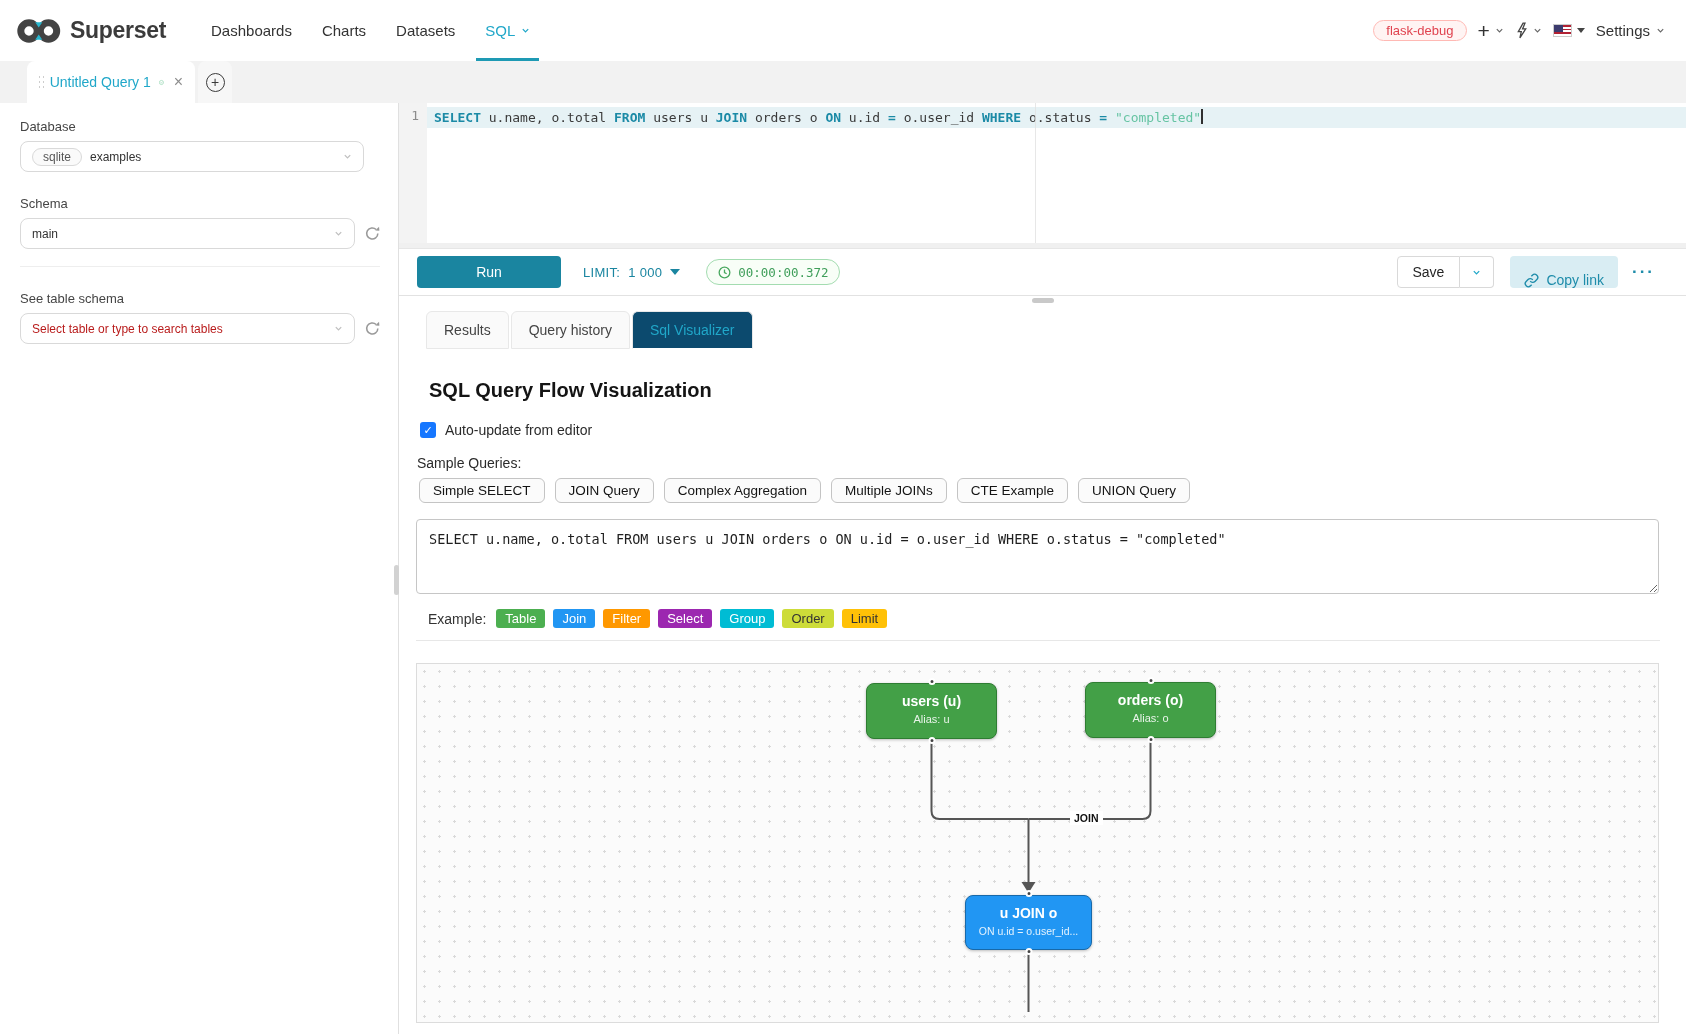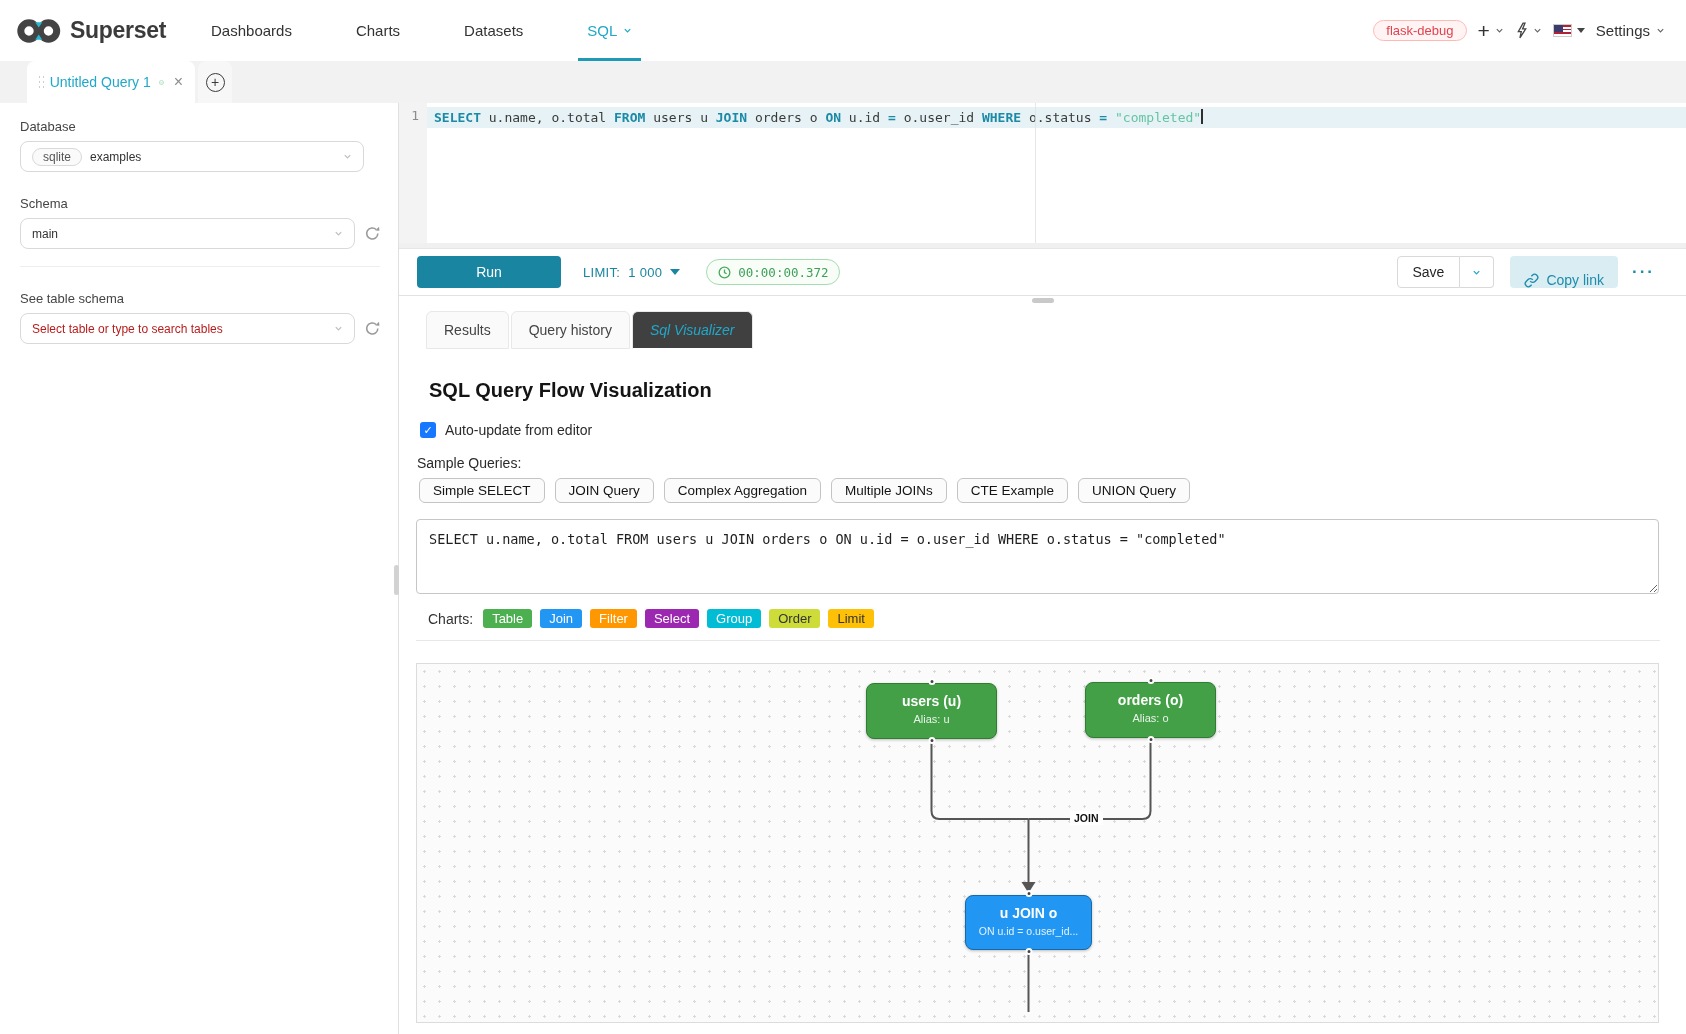--- a/index.html
+++ b/index.html
@@ -4,21 +4,21 @@
 <style>
   * { margin:0; padding:0; box-sizing:border-box; }
   html,body { width:1686px; height:1034px; overflow:hidden; background:#fff;
     font-family:"Liberation Sans", sans-serif; color:#333; }
   .app { position:relative; width:1686px; height:1034px; }
 
   
   .nav { height:61px; display:flex; align-items:center; padding:0 21px 0 16px; background:#fff; }
   .brand { display:flex; align-items:center; gap:8px; }
   .brand-name { font-size:23px; font-weight:700; color:#3b3b3b; letter-spacing:-0.3px; }
-  .nav-menu { display:flex; align-items:flex-start; margin-left:30px; height:61px;gap:34px; }
+  .nav-menu { display:flex; align-items:flex-start; margin-left:30px; height:61px; }
   .nav-item { font-size:15px; color:#333; padding:0 15px; height:61px; display:flex; align-items:center; cursor:pointer; position:relative; }
   .nav-item.active { color:#20a7c9; gap:6px; }
   .nav-item.active .underline { position:absolute; left:6px; right:6px; bottom:0; height:3px; background:#1e9ab4; }
   .nav-right { margin-left:auto; display:flex; align-items:center; gap:11px; }
   .env-badge { font-size:13px; color:#e0434f; background:#fff4f3; border:1px solid #ffb9b4; border-radius:12px; padding:2px 12px; }
   .nav-ic { display:flex; align-items:center; gap:5px; cursor:pointer; }
   .plus-glyph { font-size:21px; font-weight:300; color:#333; line-height:1; }
   .chev { width:9px; height:9px; display:inline-block; }
   .flag { width:19px; height:13px; border:1px solid #ccc; position:relative;
     background:repeating-linear-gradient(180deg,#b22234 0 1.8px,#fff 1.8px 3.6px); }
@@ -73,21 +73,21 @@
   .save-btn { height:32px; background:#fff; border:1px solid #d9d9d9; border-radius:4px 0 0 4px; padding:0 15px; font-size:14px; color:#262626; font-family:inherit; cursor:pointer; }
   .save-caret { height:32px; width:34px; background:#fff; border:1px solid #d9d9d9; border-left:none; border-radius:0 4px 4px 0; display:flex; align-items:center; justify-content:center; cursor:pointer; }
   .copylink-btn { height:32px; margin-left:16px; background:#d9edf3; border:none; border-radius:4px; color:#1e8caa; font-size:14px; font-family:inherit; display:flex; align-items:flex-end; gap:7px; padding:0 14px; cursor:pointer; }
   .dots { margin-left:14px; color:#1e8caa; font-size:17px; font-weight:700; letter-spacing:2px; cursor:pointer; }
 
   .panel-divider { position:relative; border-top:1px solid #e2e2e2; }
   .divider-handle { position:absolute; left:50%; top:2px; transform:translateX(-50%); width:22px; height:5px; background:#c9c9c9; border-radius:2.5px; }
 
   .rtabs { display:flex; gap:2px; margin-top:15px; padding-left:27px; }
   .rtab { height:38px; display:flex; align-items:center; padding:0 17px; font-size:14px; color:#444; background:#fafafa; border:1px solid #e8e8e8; border-radius:6px 6px 0 0; cursor:pointer; }
-  .rtab.active { background:#404040; color:#20a7c9; border-bottom-color:#fff;font-style:italic; }
+  .rtab.active { background:#0c4a6e; color:#20a7c9; border-bottom-color:#fff; }
 
   .viz { padding:0 26px 0 17px; }
   .viz-title { margin:30px 0 0 13px; font-size:20px; font-weight:700; color:#141414; }
   .chk-row { display:flex; align-items:center; gap:9px; margin:20px 0 0 4px; }
   .checkbox { width:16px; height:16px; background:#1677ff; border-radius:3px; color:#fff; font-size:11px; display:flex; align-items:center; justify-content:center; cursor:pointer; }
   .chk-label { font-size:14px; color:#2b2b2b; }
   .sample-label { margin:17px 0 0 1px; font-size:14px; color:#2b2b2b; }
   .sbtn-row { display:flex; gap:10px; margin:7px 0 0 3px; }
   .sbtn { padding:4px 13px; font-size:13.5px; color:#141414; background:#fbfbfb; border:1px solid #c4c4c4; border-radius:6px; font-family:inherit; cursor:pointer; }
   .sql-area { display:block; width:1243px; height:75px; margin-top:16px; border:1px solid #c6c6c6; border-radius:4px; padding:9px 12px; font-family:"DejaVu Sans Mono", monospace; font-size:13.5px; color:#1f1f1f; resize:vertical; line-height:1.5; }
@@ -296,21 +296,21 @@
             <button class="sbtn">JOIN Query</button>
             <button class="sbtn">Complex Aggregation</button>
             <button class="sbtn">Multiple JOINs</button>
             <button class="sbtn">CTE Example</button>
             <button class="sbtn">UNION Query</button>
           </div>
 
         <textarea class="sql-area" spellcheck="false" style="">SELECT u.name, o.total FROM users u JOIN orders o ON u.id = o.user_id WHERE o.status = "completed"</textarea>
 
         <div class="legend-row">
-          <span class="legend-label">Charts:</span>
+          <span class="legend-label">Example:</span>
           <span id="legend-chips" style="display:flex;gap:8px">
               <span class="chip" style="background: rgb(76, 175, 80); color: rgb(255, 255, 255);">Table</span>
               <span class="chip" style="background: rgb(33, 150, 243); color: rgb(255, 255, 255);">Join</span>
               <span class="chip" style="background: rgb(255, 152, 0); color: rgb(255, 255, 255);">Filter</span>
               <span class="chip" style="background: rgb(156, 39, 176); color: rgb(255, 255, 255);">Select</span>
               <span class="chip" style="background: rgb(0, 188, 212); color: rgb(255, 255, 255);">Group</span>
               <span class="chip" style="background: rgb(205, 220, 57); color: rgb(51, 51, 51);">Order</span>
               <span class="chip" style="background: rgb(255, 193, 7); color: rgb(51, 51, 51);">Limit</span>
             </span>
         </div>

